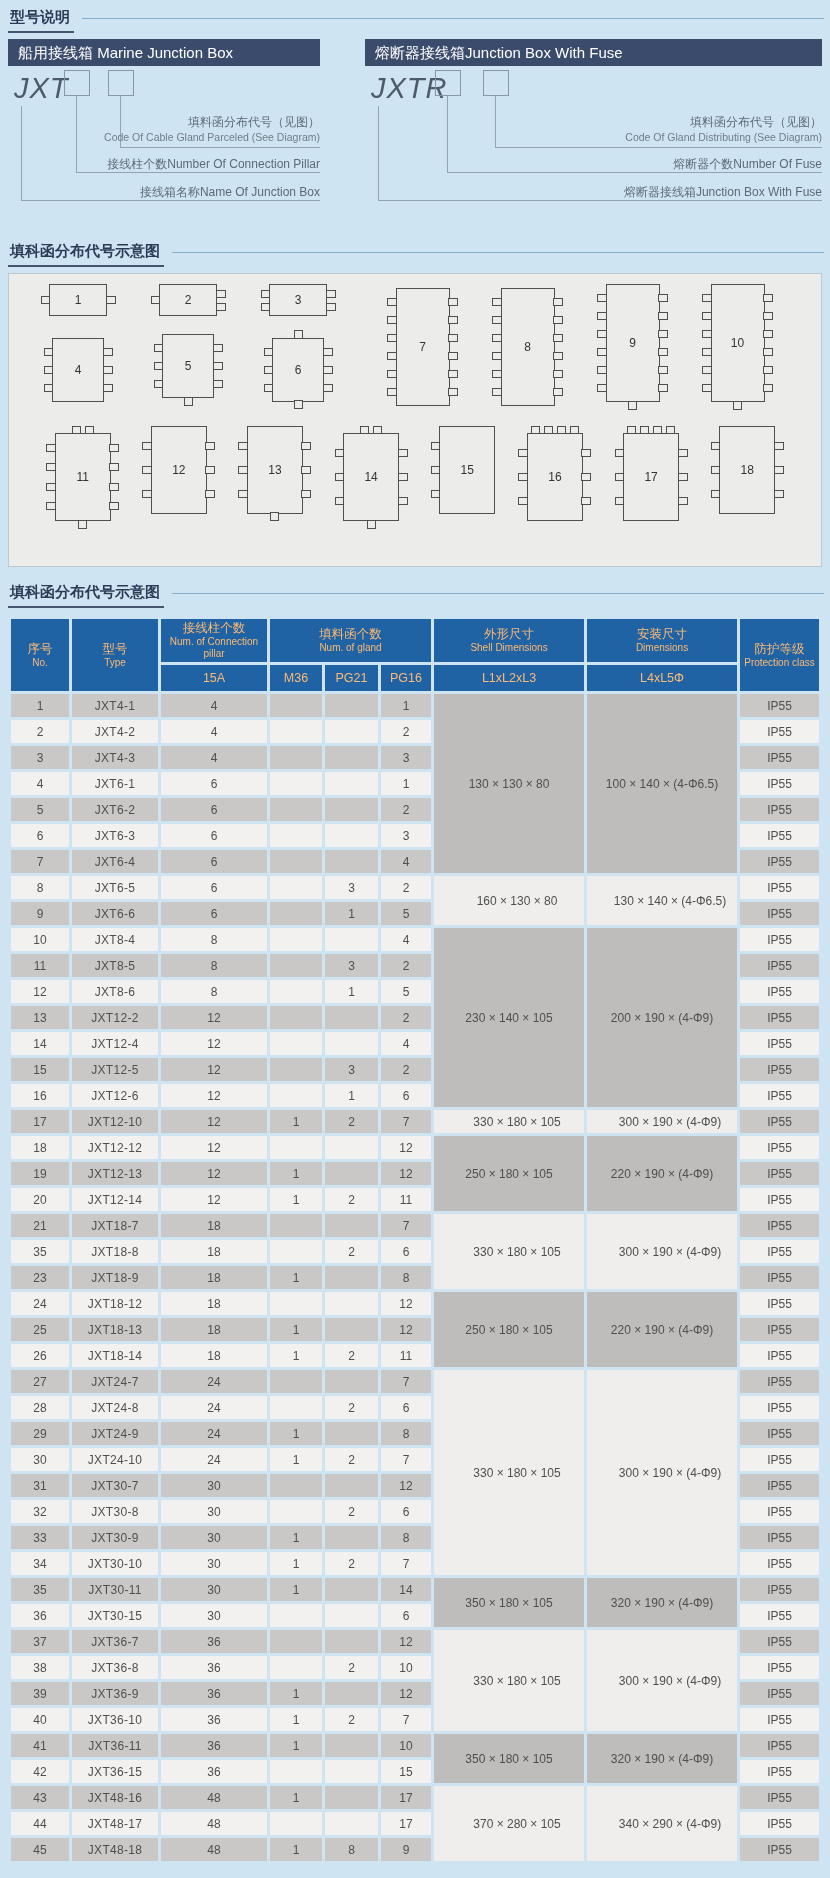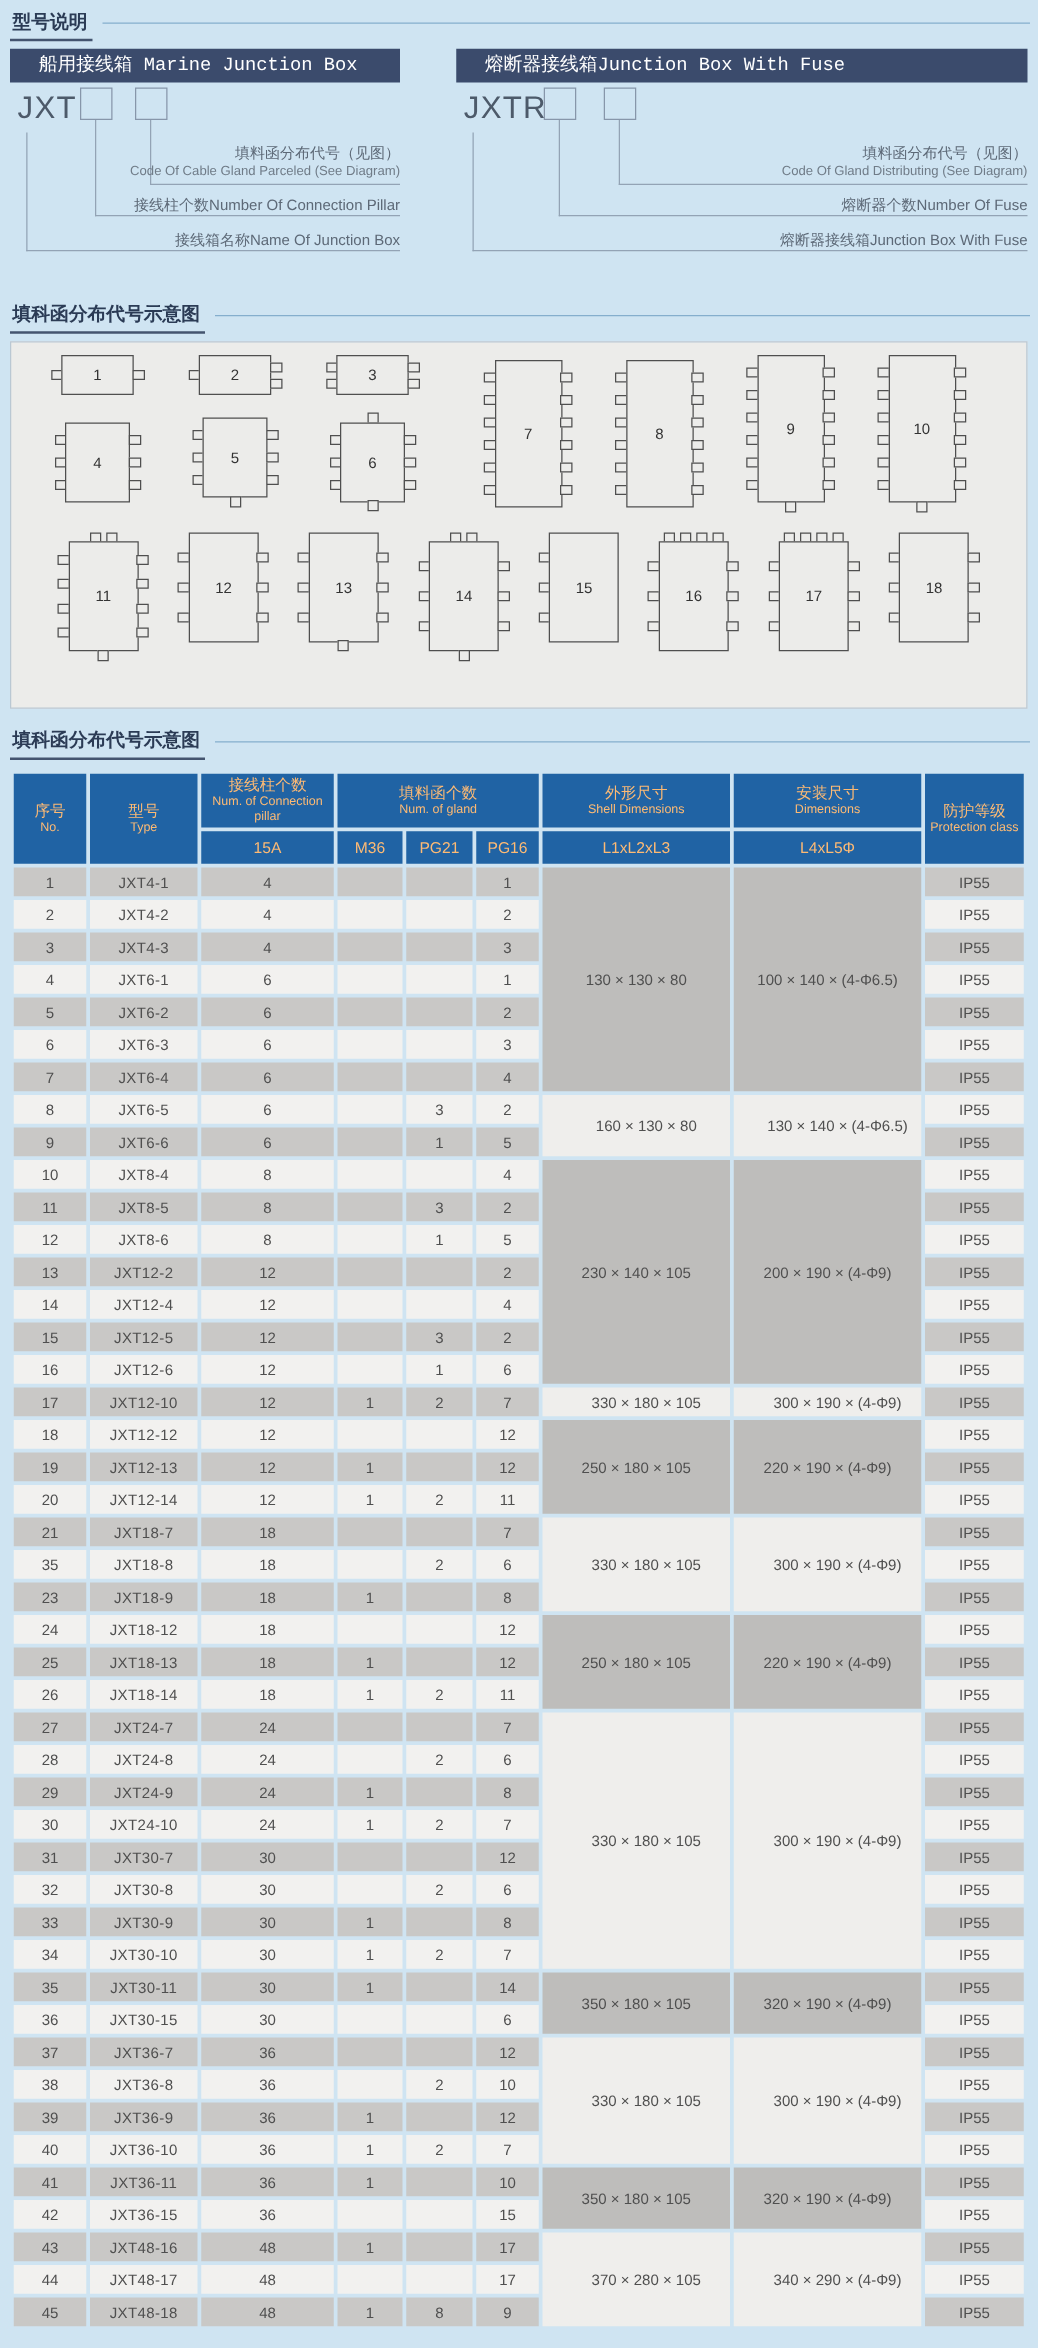--- a/index.html
+++ b/index.html
@@ -18,24 +18,24 @@
     border-bottom:2px solid #44546f; padding:0 4px 4px 2px; white-space:nowrap;
   }
   .sec-title::after { content:""; flex:1; height:1px; background:#85aecd; margin:0 6px 5px 8px; }
 
   
   .model-row { display:flex; gap:45px; padding:0 8px; margin-top:6px; }
   .m-col-l { width:312px; }
   .m-col-r { width:457px; }
   .bar {
     height:27px; line-height:27px; background:#3b4b6c; color:#ffffff;
-    font-size:15px; padding-left:23px; white-space:nowrap; overflow:hidden;font-family:Liberation Mono, monospace;
+    font-size:15px; padding-left:10px; white-space:nowrap; overflow:hidden;
   }
   .tree { position:relative; height:150px; }
-  .code-txt { position:absolute; font-size:25px; letter-spacing:1px; color:#4d5a6a; font-weight:500; }
+  .code-txt { position:absolute; font-size:29px; letter-spacing:1px; color:#4d5a6a; font-weight:500;font-style:italic; }
   .sq { position:absolute; width:26px; height:26px; border:1px solid #8796aa; background:transparent; }
   .conn { position:absolute; border-left:1px solid #93a3b5; border-bottom:1px solid #93a3b5; }
   .lbl { position:absolute; right:0; white-space:nowrap; color:#5d6977; font-size:12px; }
   .lbl.en { font-size:10.5px; color:#707c88; }
 
   
   .diag-panel {
     margin:6px 8px 0 8px; background:#ececea; border:1px solid #bac8d3;
     height:294px; padding:10px 14px 8px 14px;
   }

